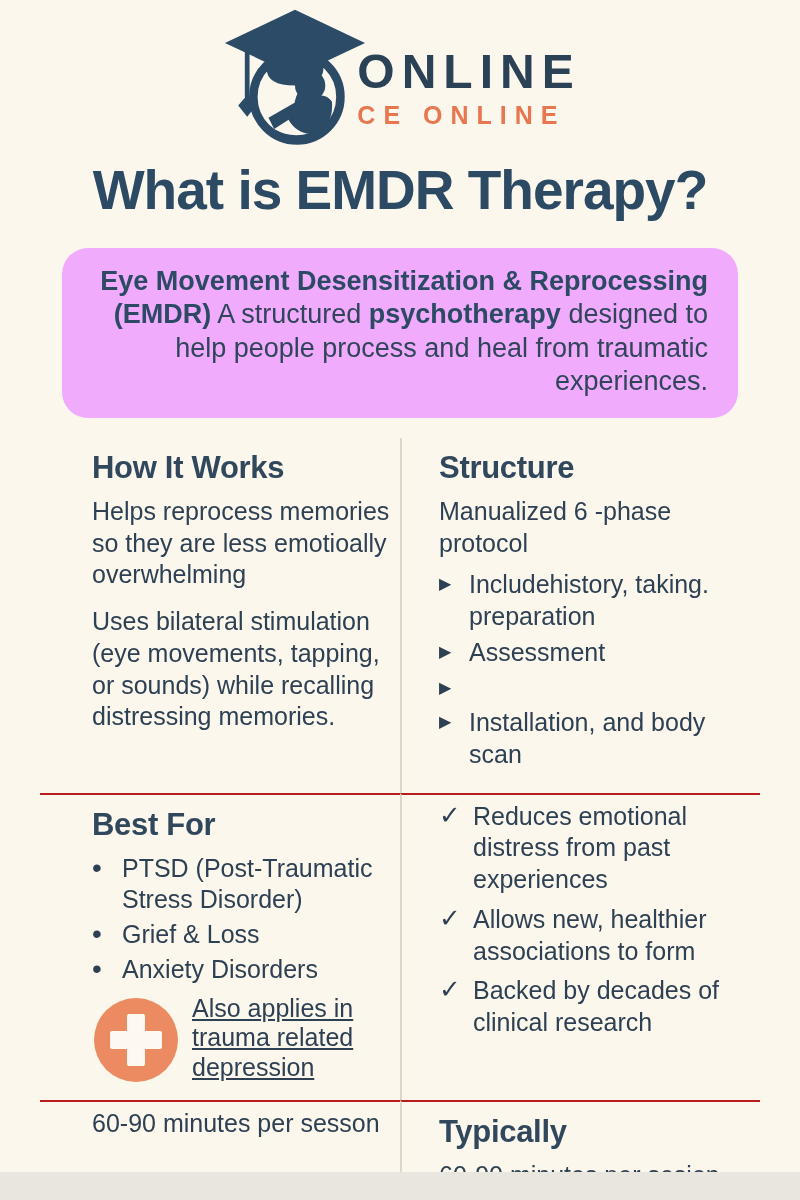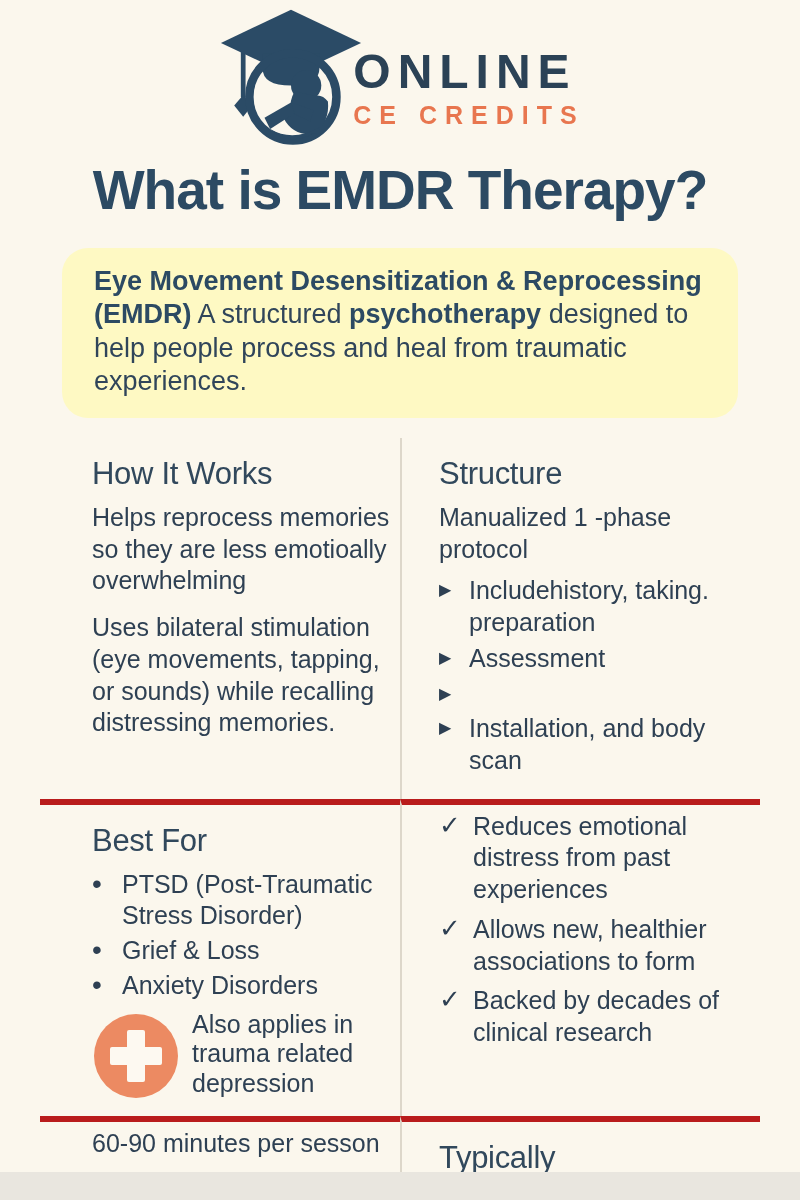--- a/index.html
+++ b/index.html
@@ -13,44 +13,45 @@
   
   .logo { display:flex; justify-content:center; align-items:flex-start; padding-top:6px; height:148px; }
   .logo-icon svg { width:152px; height:142px; display:block; }
   .logo-text { display:flex; flex-direction:column; margin-left:-14px; padding-top:42px; }
   .logo-line1 { font-size:48px; font-weight:700; color:#2B4256; letter-spacing:7px; line-height:1.0; }
   .logo-line2 { font-size:25px; font-weight:700; color:#E8764F; letter-spacing:8px; margin-top:5px; }
   
   h1.title { text-align:center; font-size:55px; font-weight:700; color:#2C4A63; margin-top:10px; letter-spacing:-1px; }
   
   .intro-card {
-    margin:26px 62px 0; background:#fef9c3; border-radius:26px;
+    margin:26px 62px 0; background:#f0abfc; border-radius:26px;
     padding:17px 30px 19px 32px;
+    text-align:right;
   }
   .intro-card p { font-size:27px; line-height:1.24; color:#30455A; }
   .intro-card .b { font-weight:700; color:#2C4A63; }
   
   .grid { display:grid; grid-template-columns:1fr 1fr; margin:20px 40px 0; }
   .cell { padding:6px 10px 18px 52px; }
   .cell.right { border-left:2px solid #DDD7CA; padding-left:37px; padding-right:12px; }
-  .cell.bt { border-top:6px solid #b91c1c; }
+  .cell.bt { border-top:2px solid #b91c1c; }
   .r1 { min-height:304px; }
   .r2 { min-height:292px; }
   .r3 { min-height:170px; }
-  h2.sec { font-size:31px; font-weight:400; color:#31485C; margin:12px 0 10px; letter-spacing:-0.3px; }
+  h2.sec { font-size:31px; font-weight:700; color:#31485C; margin:6px 0 10px; letter-spacing:-0.3px; }
   .body-text { font-size:25px; line-height:1.27; color:#2E4053; margin-bottom:15px; }
   
   ul { list-style:none; }
   li { display:flex; align-items:flex-start; font-size:25px; line-height:1.27; color:#2E4053; margin-bottom:3px; }
   .tri-list li { margin-bottom:4px; }
   .tri { font-size:16px; line-height:1.9; width:30px; flex:0 0 30px; color:#2E4053; }
   .dot { font-size:28px; line-height:1.1; width:30px; flex:0 0 30px; color:#2E4053; }
   .chk { font-size:26px; line-height:1.15; width:34px; flex:0 0 34px; color:#2E4053; }
   
-  .callout { display:flex; align-items:flex-start; margin-top:8px; }
+  .callout { display:flex; align-items:flex-start; margin-top:8px;text-decoration:underline; }
   .plus-icon { flex:0 0 84px; width:84px; height:84px; margin-left:2px; margin-top:4px; }
   .plus-icon svg { width:84px; height:84px; display:block; }
   .callout p { font-size:25px; line-height:1.18; margin-left:14px; color:#2E4053; }
 </style>
 </head>
 <body>
 
 <div class="page">
 
   <header class="logo">
@@ -67,41 +68,41 @@
           <circle cx="96" cy="84" r="16"></circle>
           <path d="M84 90 Q78 100 80 110 L72 118 Q82 138 106 135 Q121 121 119 101 Q113 93 105 95 Z"></path>
           <path d="M52 118 L80 102 L86 112 L58 130 Z"></path>
           <path d="M80 102 L104 110 L100 122 L84 114 Z"></path>
           <path d="M58 130 Q82 144 110 128 Q101 140 82 141 Q67 140 58 130 Z"></path>
         </g>
       </svg>
     </span>
     <span class="logo-text">
       <span class="logo-line1">ONLINE</span>
-      <span class="logo-line2">CE CREDITS</span>
+      <span class="logo-line2">CE ONLINE</span>
     </span>
   </header>
 
   <h1 class="title">What is EMDR Therapy?</h1>
 
   <section class="intro-card">
     <p><span class="b">Eye Movement Desensitization &amp; Reprocessing (EMDR)</span><span>  A structured </span><span class="b">psychotherapy</span><span> designed to help people process and heal from traumatic experiences.</span></p>
   </section>
 
   <div class="grid">
 
     <section class="cell left r1">
       <h2 class="sec">How It Works</h2>
       <p class="body-text">Helps reprocess memories so they are less emotioally overwhelming</p>
       <p class="body-text">Uses bilateral stimulation (eye movements, tapping, or sounds) while recalling distressing memories.</p>
     </section>
 
     <section class="cell right r1">
       <h2 class="sec">Structure</h2>
-      <p class="body-text" style="margin-bottom:10px;">Manualized 1 -phase protocol</p>
+      <p class="body-text" style="margin-bottom:10px;">Manualized 6 -phase protocol</p>
       <ul class="tri-list">
         <li>
             <span class="tri">▶</span>
             <span>Includehistory, taking. preparation</span>
           </li>
         <li>
             <span class="tri">▶</span>
             <span>Assessment</span>
           </li>
         <li>

